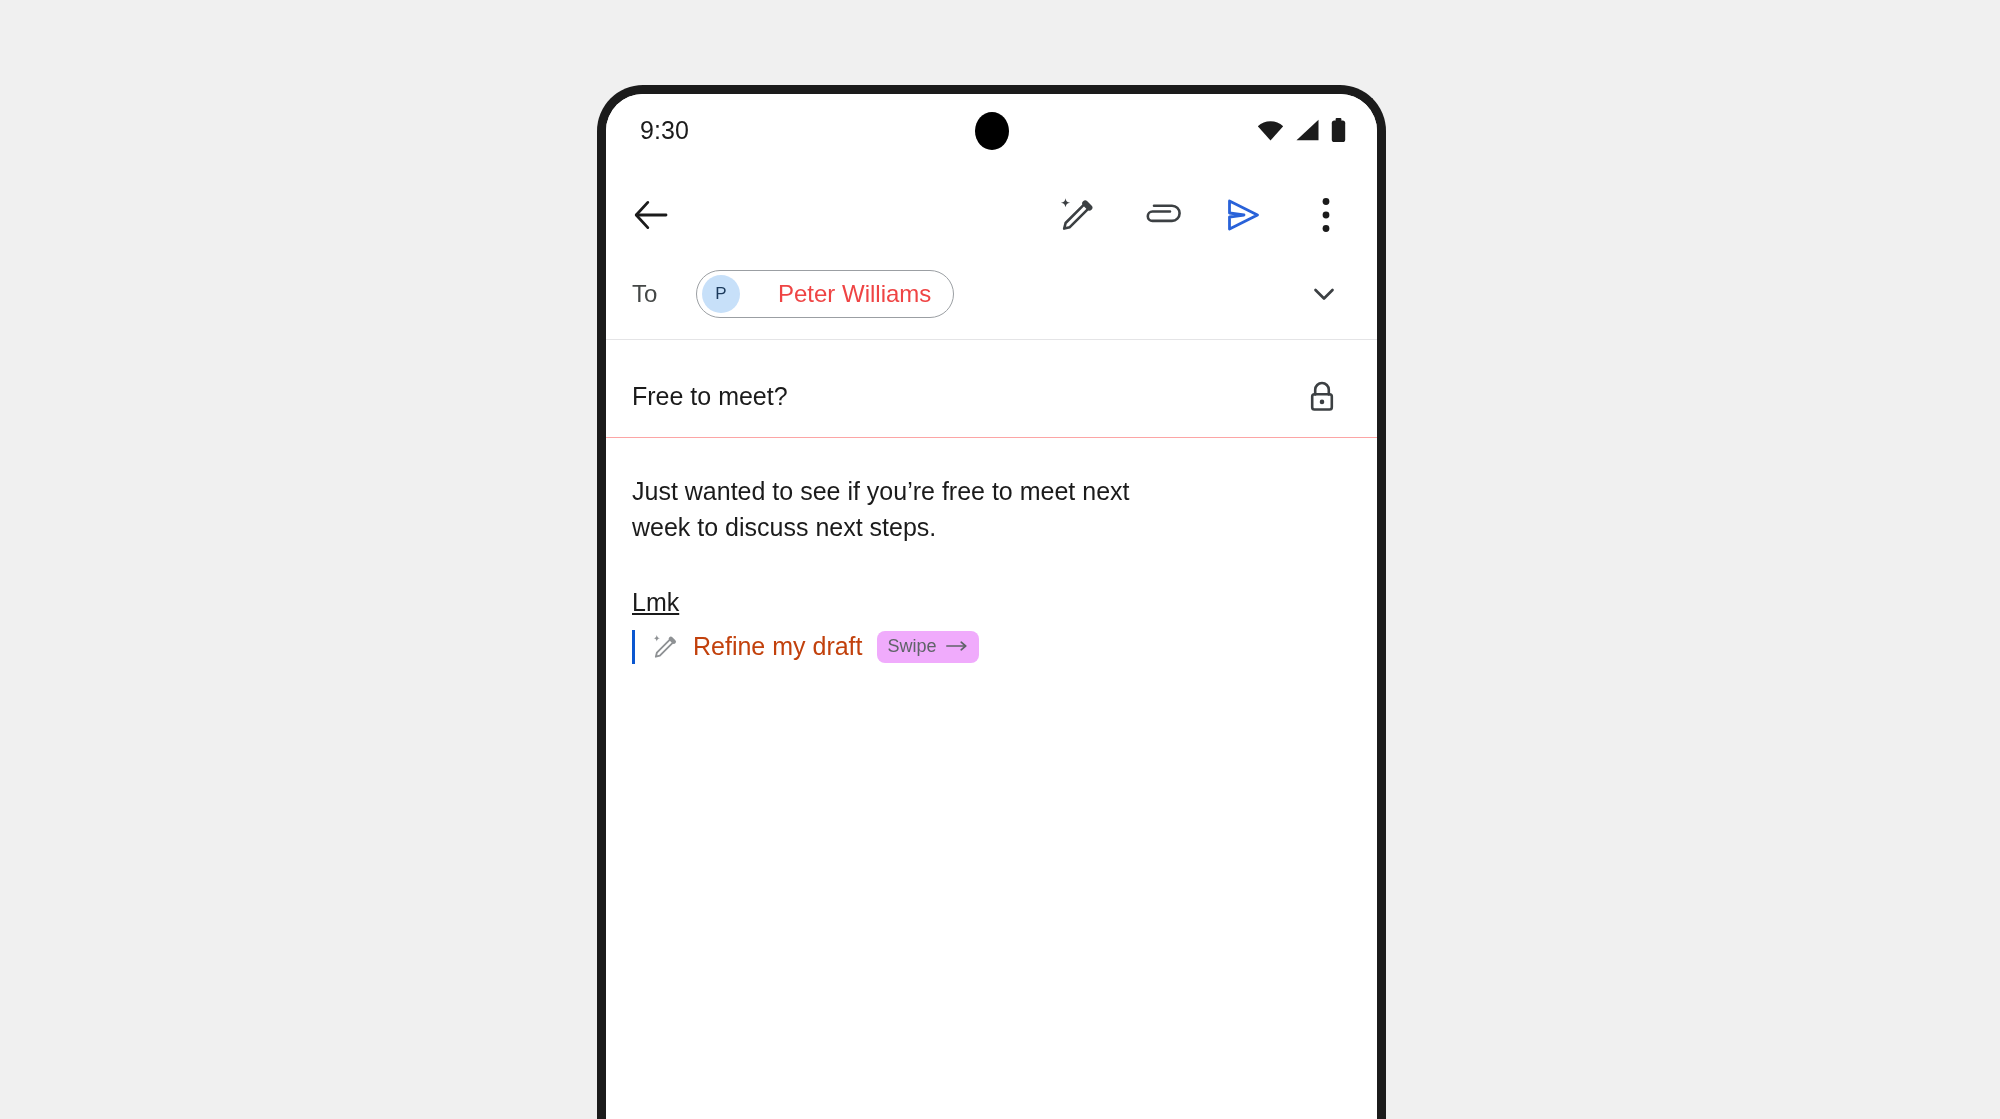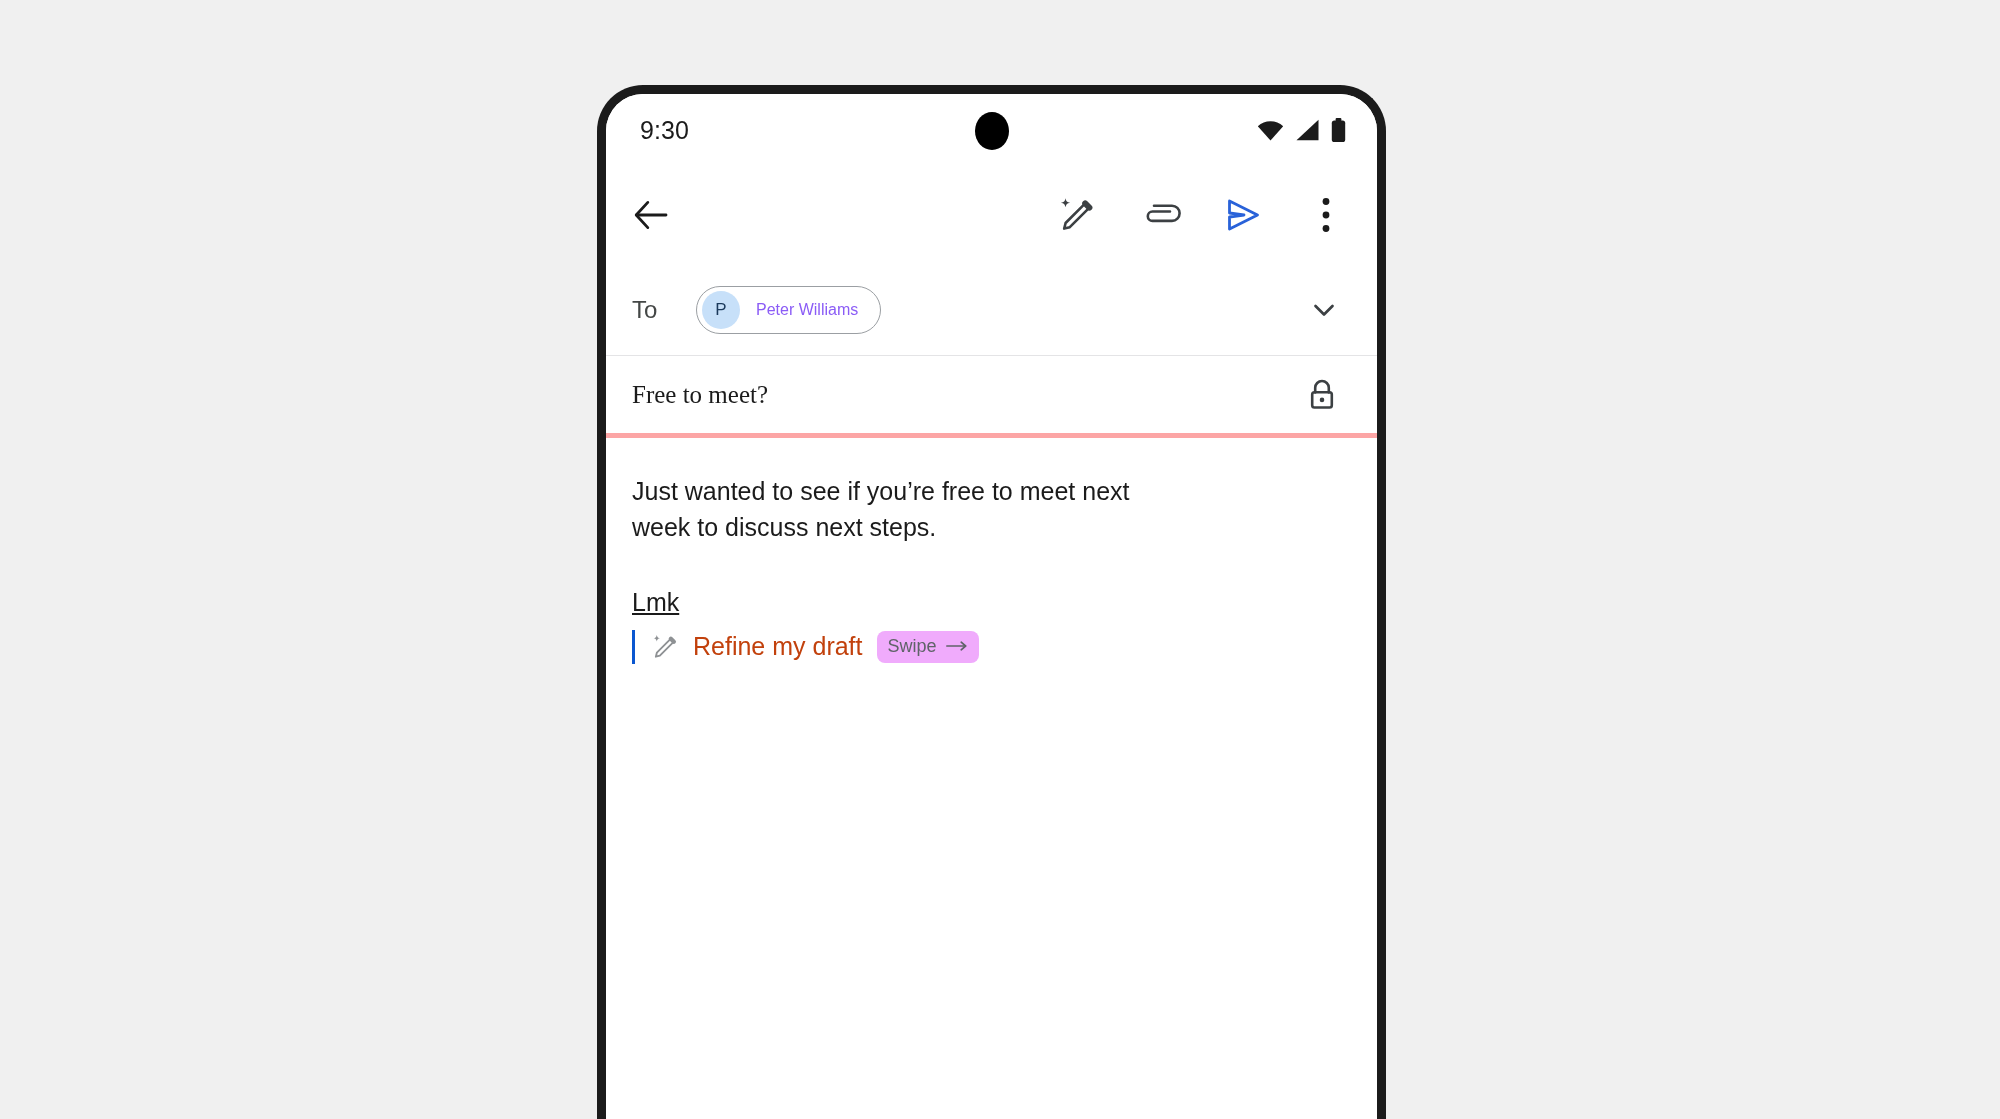--- a/index.html
+++ b/index.html
@@ -105,21 +105,21 @@
   .app-bar-actions {
     display: flex;
     align-items: center;
     gap: 21px;
     padding-right: 2px;
   }
 
   
   .to-row {
     position: absolute;
-    left: 0; top: 170px;
+    left: 0; top: 154px;
     width: 100%;
     height: 92px;
     display: flex;
     align-items: center;
     box-sizing: border-box;
     padding: 0 22px 0 26px;
     border-bottom: 1px solid #e4e4e6;
   }
   .to-label {
     font-size: 24px;
@@ -145,38 +145,38 @@
     background: #c7e0f9;
     color: #1b3a5c;
     font-size: 17px;
     display: flex;
     align-items: center;
     justify-content: center;
     margin-right: 16px;
     flex: none;
   }
   .chip-name {
-    font-size: 16px;
-    color: #8b5cf6;
+    font-size: 24px;
+    color: #ef4444;
     white-space: nowrap;
+    margin-left: 22px;
   }
   .to-spacer { flex: 1; }
 
   
   .subject-row {
     position: absolute;
     left: 0; top: 262px;
     width: 100%;
     height: 82px;
     display: flex;
     align-items: center;
     box-sizing: border-box;
     padding: 0 24px 0 26px;
-    border-bottom: 5px solid #fca5a5;
-    font-family: Liberation Serif, serif;
+    border-bottom: 1px solid #fca5a5;
   }
   .subject-text {
     font-size: 25px;
     color: #1b1b1b;
   }
   .subject-spacer { flex: 1; }
 
   
   .body-area {
     position: absolute;

